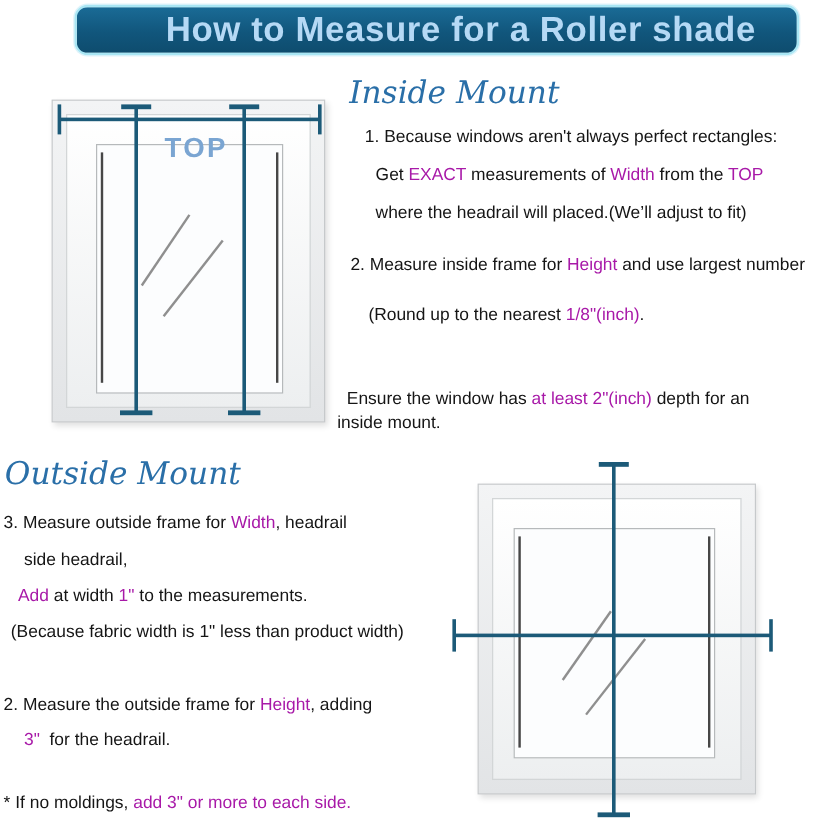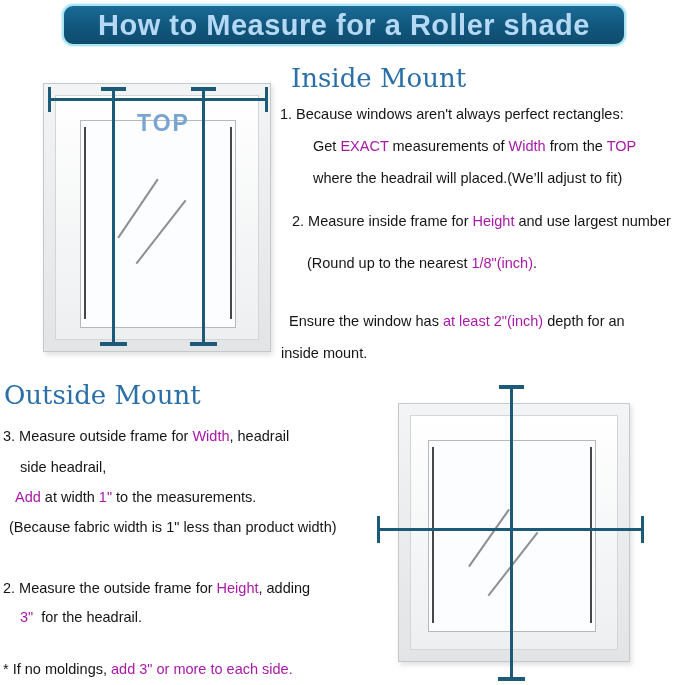--- a/index.html
+++ b/index.html
@@ -6,20 +6,21 @@
   body{
     width:679px;height:685px;position:relative;background:#ffffff;
     font-family:"Liberation Sans", sans-serif;overflow:hidden;
   }
   .banner{
     position:absolute;left:62px;top:4px;width:560px;height:38px;
     background:linear-gradient(180deg,#1a6b96 0%, #11567c 55%, #0e4c6e 100%);
     border:2px solid var(--banner_border);border-radius:11px;
     display:flex;align-items:center;justify-content:center;
     box-shadow:0 0 0 1px rgba(160,220,240,.35);
+    padding-left:40px;
   }
   .banner span{
     color:var(--banner_text);font-size:29px;font-weight:bold;letter-spacing:.5px;
     white-space:nowrap;
   }
   
   .window{position:absolute;}
   .w-outer{position:absolute;inset:0;background:linear-gradient(180deg,#f3f4f5,#e2e4e6);
     border:1px solid #c6c9cb;box-shadow:2px 3px 5px rgba(0,0,0,.12);}
   .w-mid{position:absolute;inset:12px;background:linear-gradient(180deg,#ffffff,#edeff0);
@@ -29,21 +30,21 @@
   .sash.l{left:3px;} .sash.r{right:3px;}
   .refl{position:absolute;width:2px;background:#8f8f8f;}
   
   .ml{position:absolute;background:var(--measure_line);z-index:5;}
   .top-label{
     position:absolute;z-index:6;color:var(--top_label);font-weight:bold;
     font-size:23px;letter-spacing:2px;
   }
   
   .mh{
-    position:absolute;font-family:"DejaVu Serif", serif;
+    position:absolute;font-family:"DejaVu Serif", serif;font-style:italic;
     font-size:26px;color:var(--heading_blue);white-space:nowrap;
   }
   .t{
     position:absolute;font-size:14.5px;color:#151515;white-space:nowrap;
   }
   .m{color:var(--highlight);}
 </style>
 </head>
 <body>
 
@@ -71,38 +72,38 @@
 <div class="ml" style="left:100px;top:342px;width:27px;height:4px"></div>
 
 <div class="ml" style="left:202px;top:89px;width:3px;height:256px"></div>
 <div class="ml" style="left:191px;top:87px;width:25px;height:4px"></div>
 <div class="ml" style="left:190px;top:342px;width:27px;height:4px"></div>
 
 <div class="top-label" style="left:137px;top:110px">TOP</div>
 
 <div class="mh" style="left:291px;top:63px">Inside Mount</div>
 
-<div class="t" style="left:280px;top:106px">
+<div class="t" style="left:304px;top:106px">
   <span>1. Because windows aren't always perfect rectangles:</span>
 </div>
 <div class="t" style="left:313px;top:138px">
   <span>Get </span><span class="m">EXACT</span><span> measurements of </span><span class="m">Width</span><span> from the </span><span class="m">TOP</span>
 </div>
 <div class="t" style="left:313px;top:170px">
   <span>where the headrail will placed.(We’ll adjust to fit)</span>
 </div>
 
 <div class="t" style="left:292px;top:213px">
   <span>2. Measure inside frame for </span><span class="m">Height</span><span> and use largest number</span>
 </div>
 <div class="t" style="left:307px;top:255px">
   <span>(Round up to the nearest </span><span class="m">1/8"(inch)</span><span>.</span>
 </div>
 
-<div class="t" style="left:289px;top:313px">
+<div class="t" style="left:289px;top:325px">
   <span>Ensure the window has </span><span class="m">at least 2"(inch)</span><span> depth for an</span>
 </div>
 <div class="t" style="left:281px;top:345px">
   <span>inside mount.</span>
 </div>
 
 <div class="mh" style="left:4px;top:380px">Outside Mount</div>
 
 <div class="t" style="left:3px;top:428px">
   <span>3. Measure outside frame for </span><span class="m">Width</span><span>, headrail</span>

